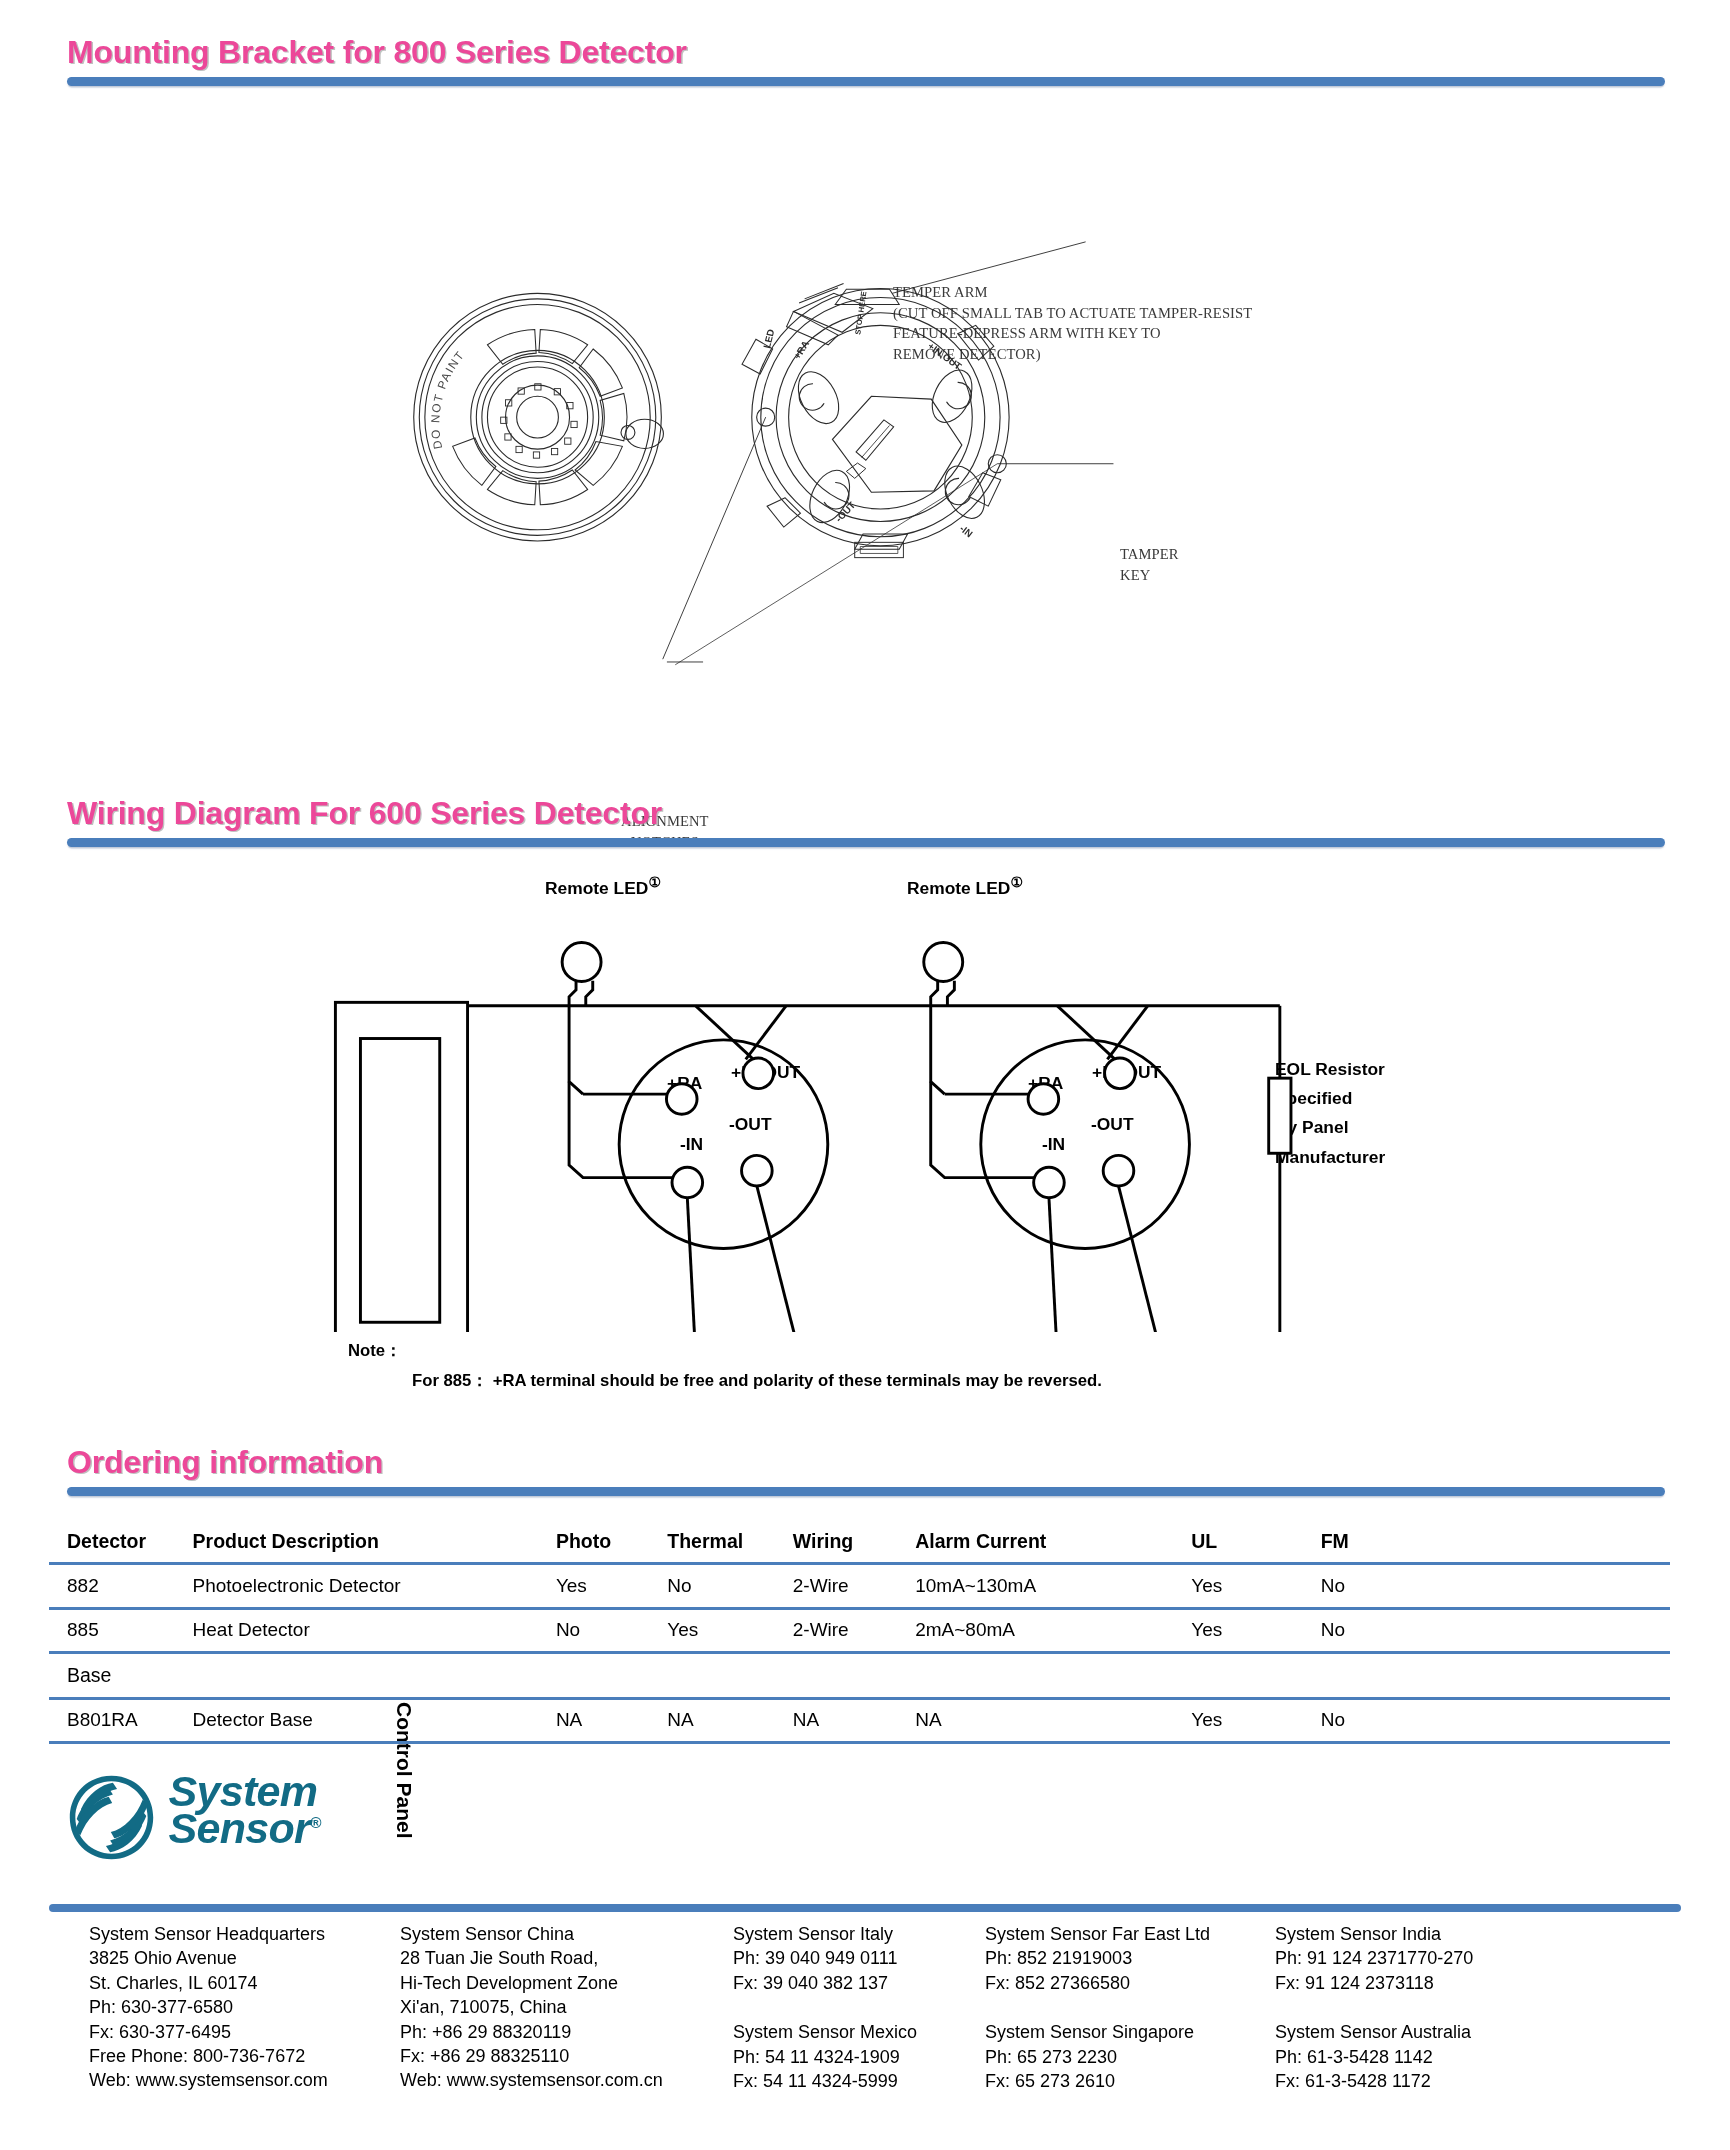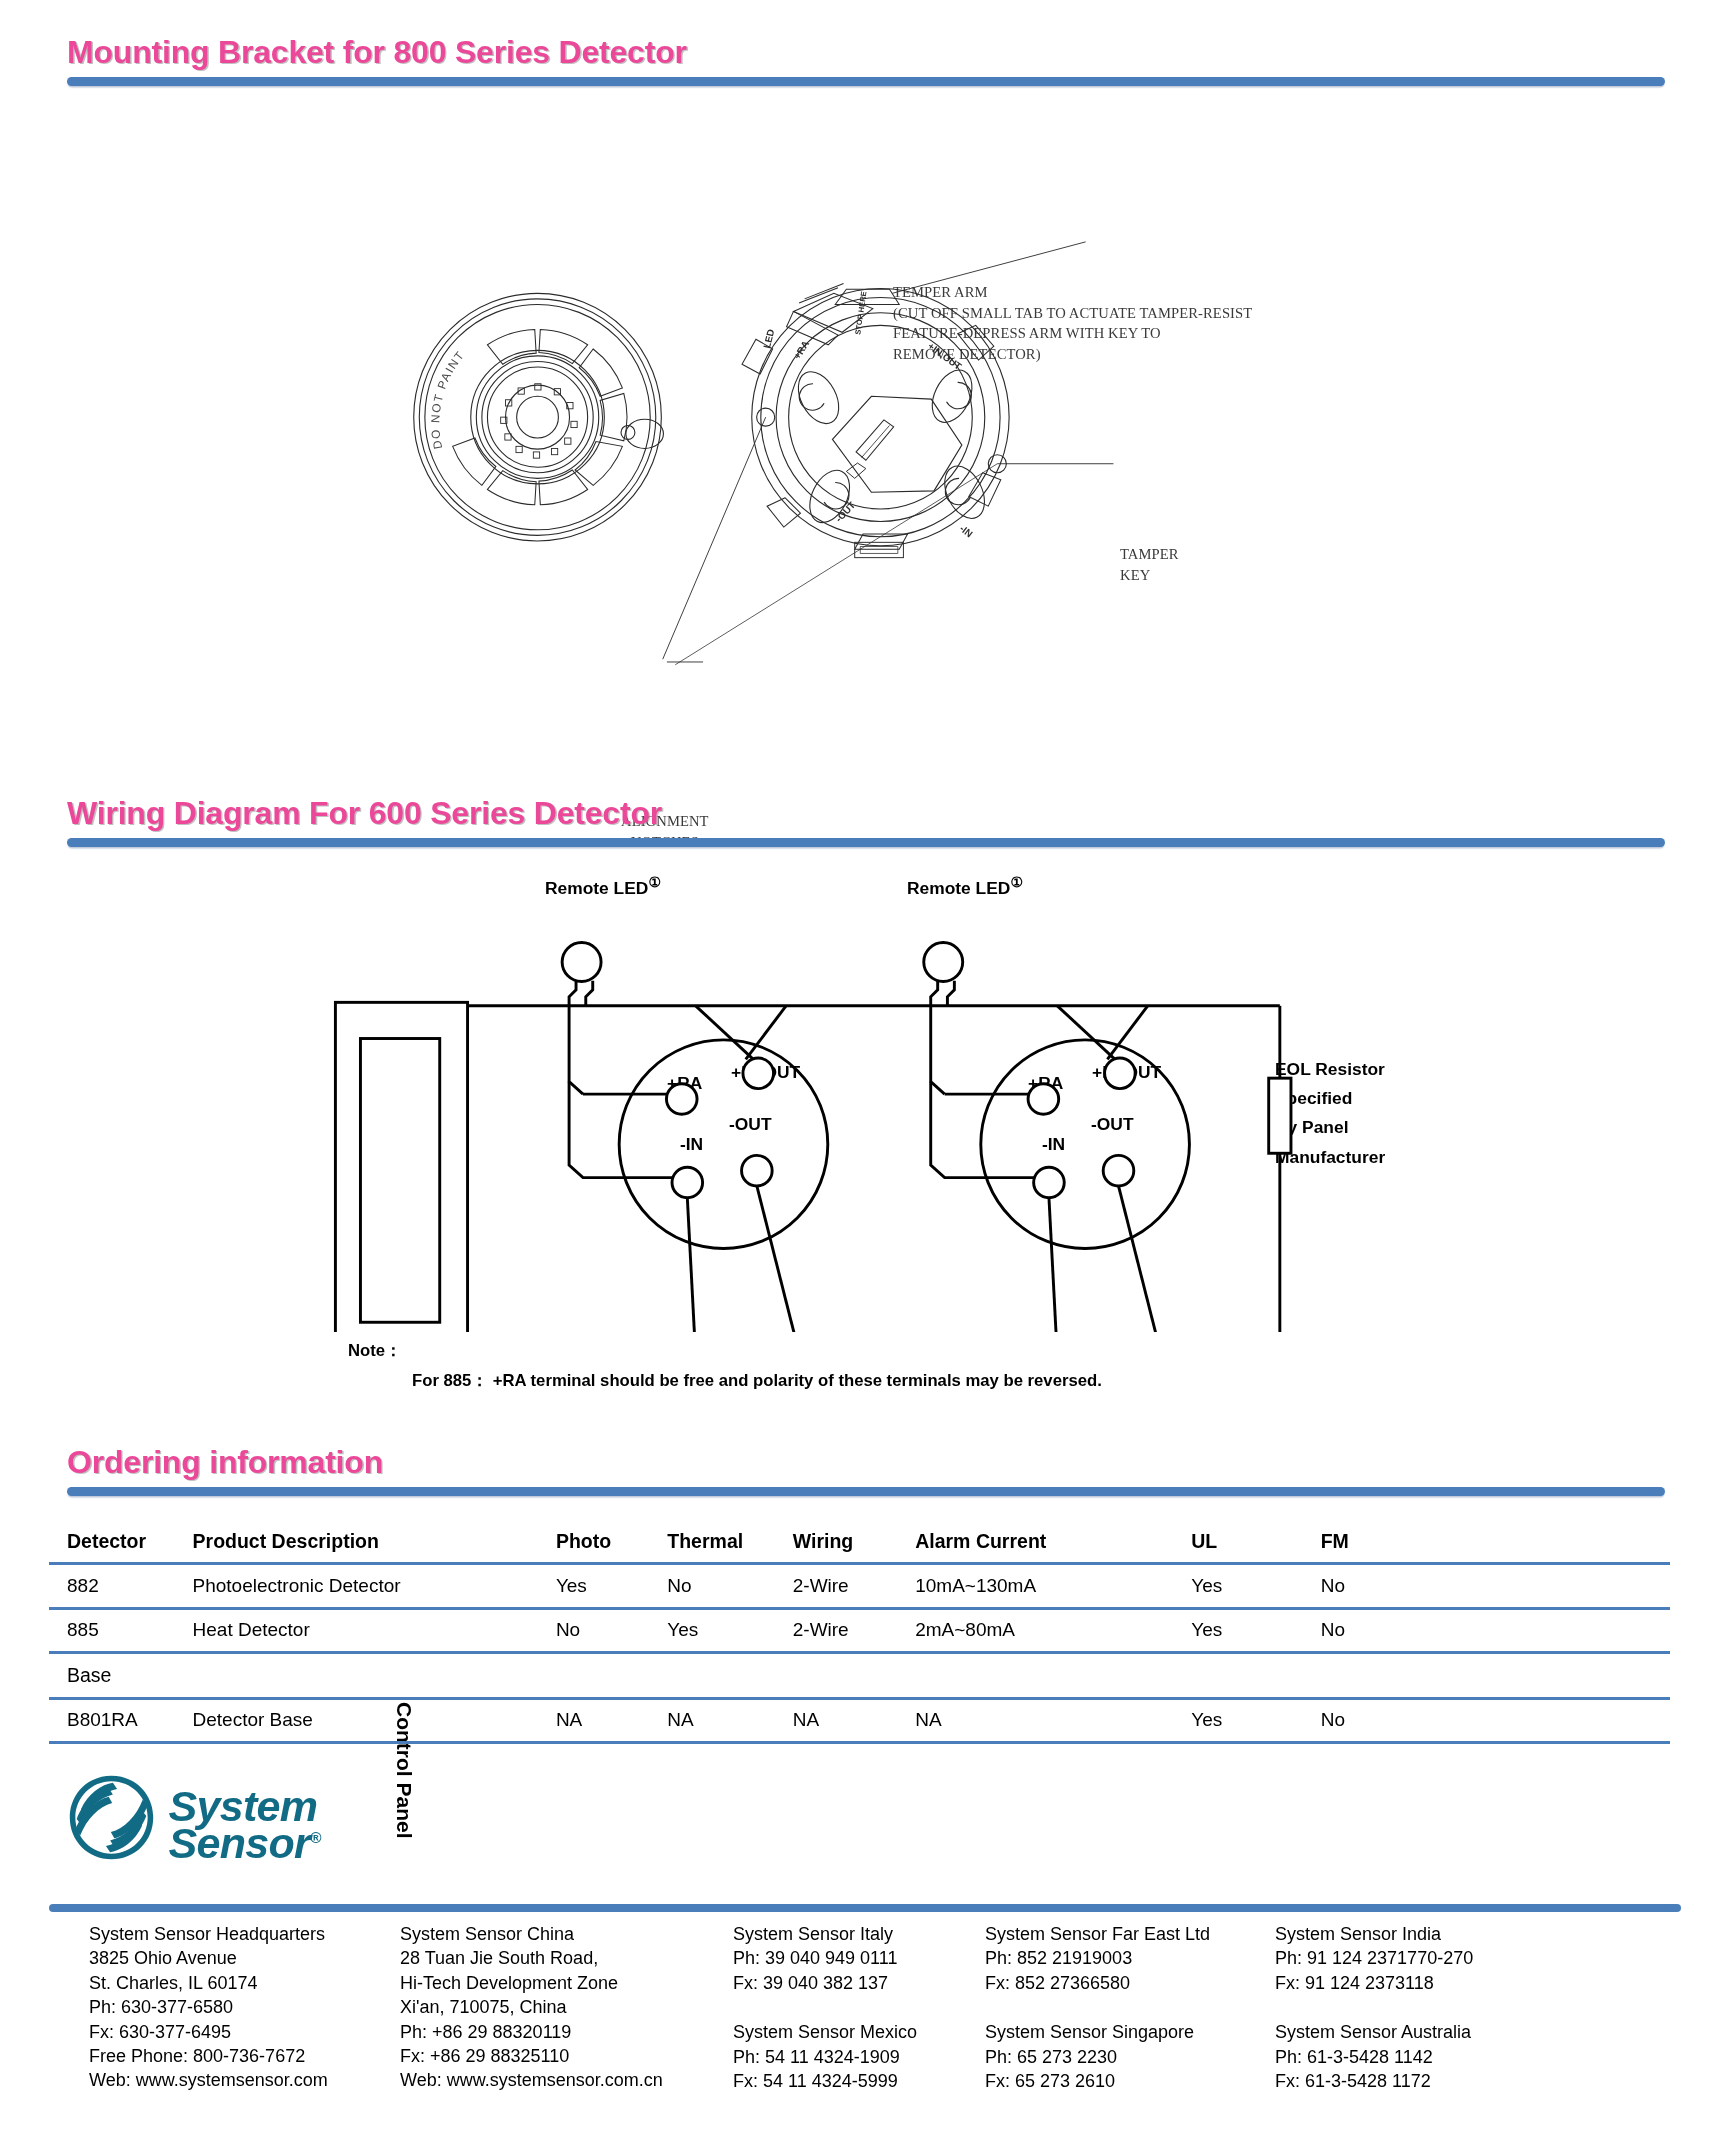--- a/index.html
+++ b/index.html
@@ -133,21 +133,21 @@
   .col-alarm     { width: 275px; }
   .col-ul        { width: 129px; }
   .col-fm        { width: 348px; }
   .base-cell { font-weight: bold; font-size: 19.5px; }
 
   
   #logo-wrap {
     position: absolute;
     left: 67px; top: 1773px;
     display: flex;
-    align-items: flex-end;
+    align-items: flex-start;
   }
   #logo-text {
     margin-left: 12.5px;
     line-height: 0.86;
     font-family: "Liberation Sans", sans-serif;
     font-style: italic;
     font-weight: bold;
     color: #126b85;
   }
   #logo-text .l1 { font-size: 43px; letter-spacing: -0.7px; }

